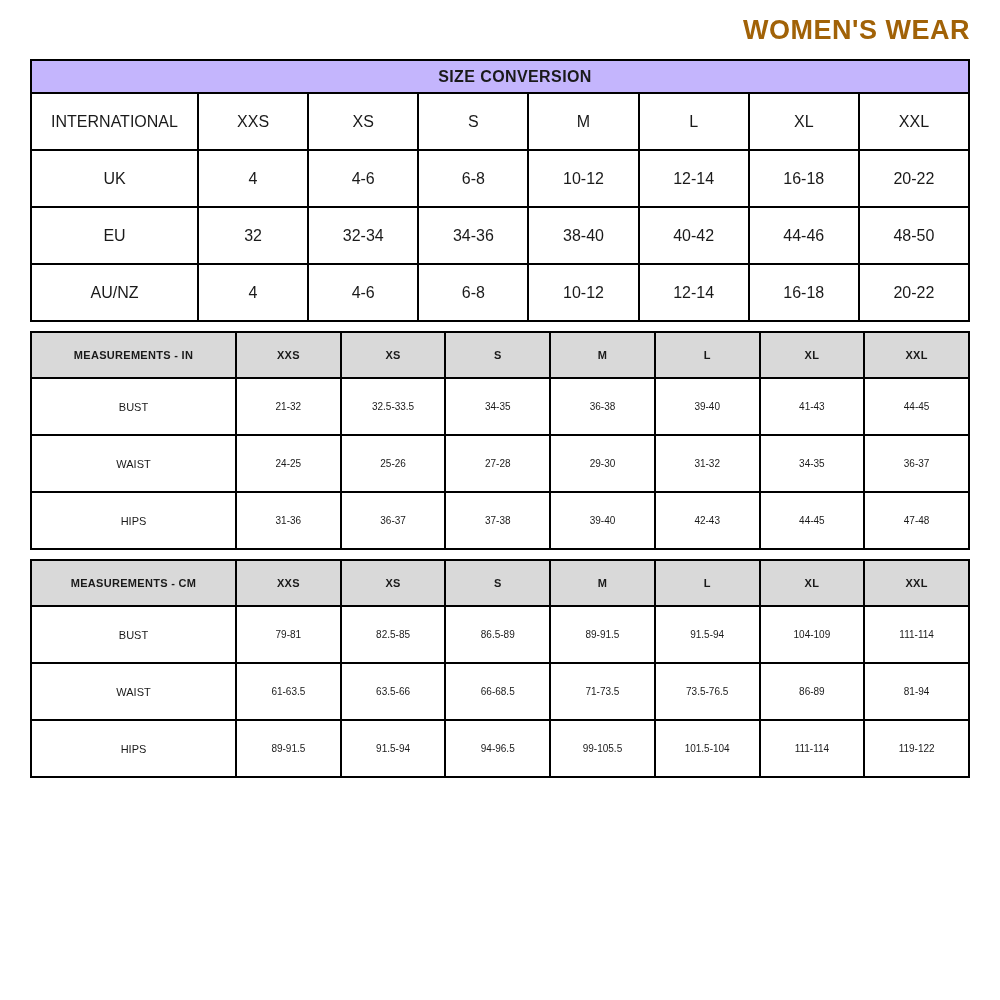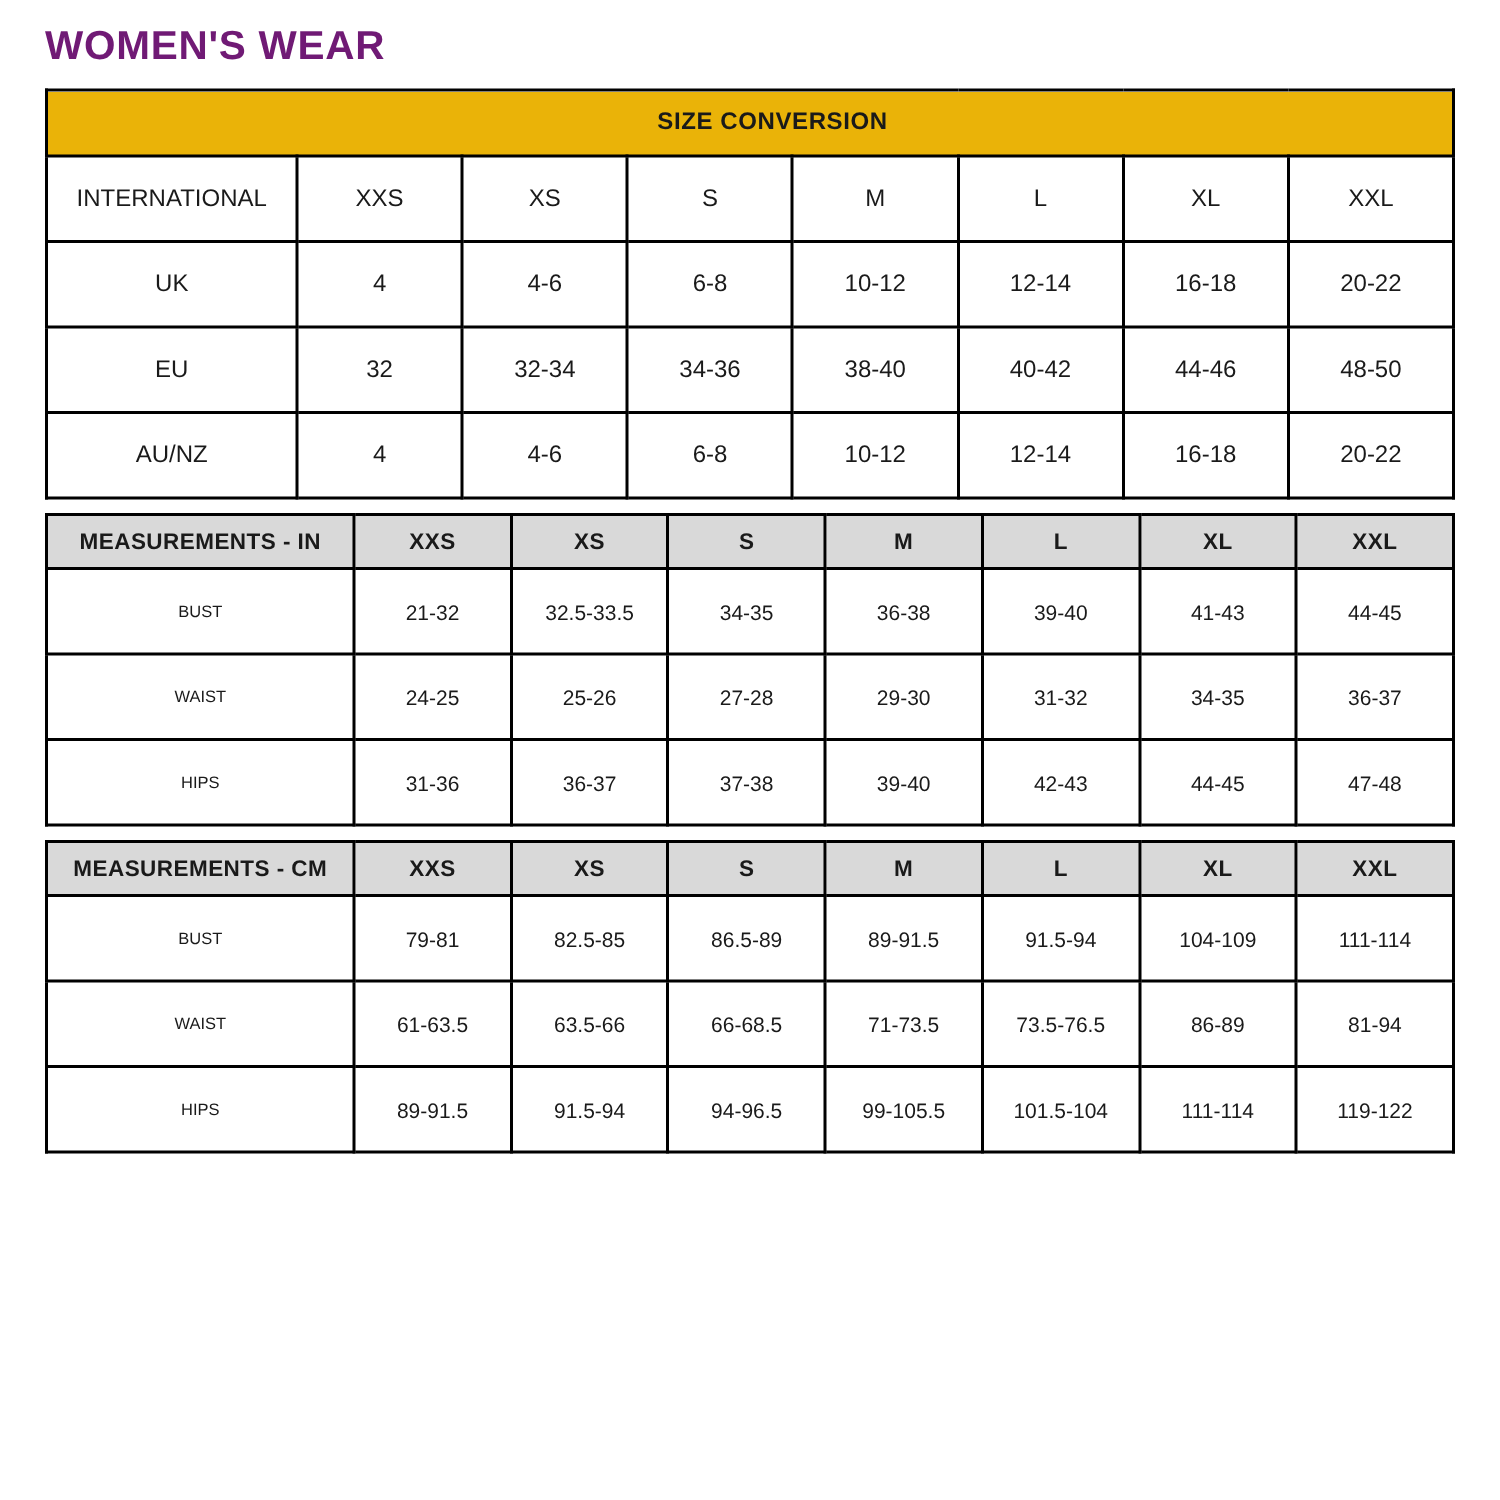--- a/index.html
+++ b/index.html
@@ -5,67 +5,67 @@
   * { box-sizing: border-box; }
   html, body { margin: 0; padding: 0; background: #ffffff; }
   body {
     width: 1000px;
     height: 1000px;
     font-family: "Liberation Sans", sans-serif;
     color: #1a1a1a;
   }
   .page { padding: 0 30px; }
   h1.page-title {
-    text-align: left;
+    text-align: right;
     font-size: 27px;
     font-weight: 700;
     letter-spacing: 0.5px;
     margin: 0;
     padding: 15px 0 13px 0;
-    color: #701a75;
+    color: #a16207;
   }
   table {
     width: 940px;
     border-collapse: collapse;
     table-layout: fixed;
     margin: 0 0 9px 0;
   }
   th, td {
     border: 2px solid #000000;
     text-align: center;
     vertical-align: middle;
     padding: 0 2px;
     overflow: hidden;
   }
   
   .size-table .table-title {
-    background: #eab308;
+    background: #c4b5fd;
     font-weight: 700;
     font-size: 16px;
     letter-spacing: 0.4px;
-    height: 44px;
+    height: 33px;
     padding-left: 32px;
   }
   .size-table td {
     height: 57px;
     font-size: 16px;
     background: #ffffff;
     margin-left: 25px;
   }
   
   .meas-table th {
     background: #d9d9d9;
     font-weight: 700;
-    font-size: 15px;
+    font-size: 11px;
     letter-spacing: 0.3px;
-    height: 36px;
+    height: 46px;
   }
   .meas-table td {
     height: 57px;
-    font-size: 14px;
+    font-size: 10px;
     background: #ffffff;
   }
   .meas-table td.row-label { font-size: 11px; }
   col.label-col-1 { width: 167px; }
   col.label-col-2 { width: 205px; }
 </style>
 </head>
 <body>
 
 <div class="page">

